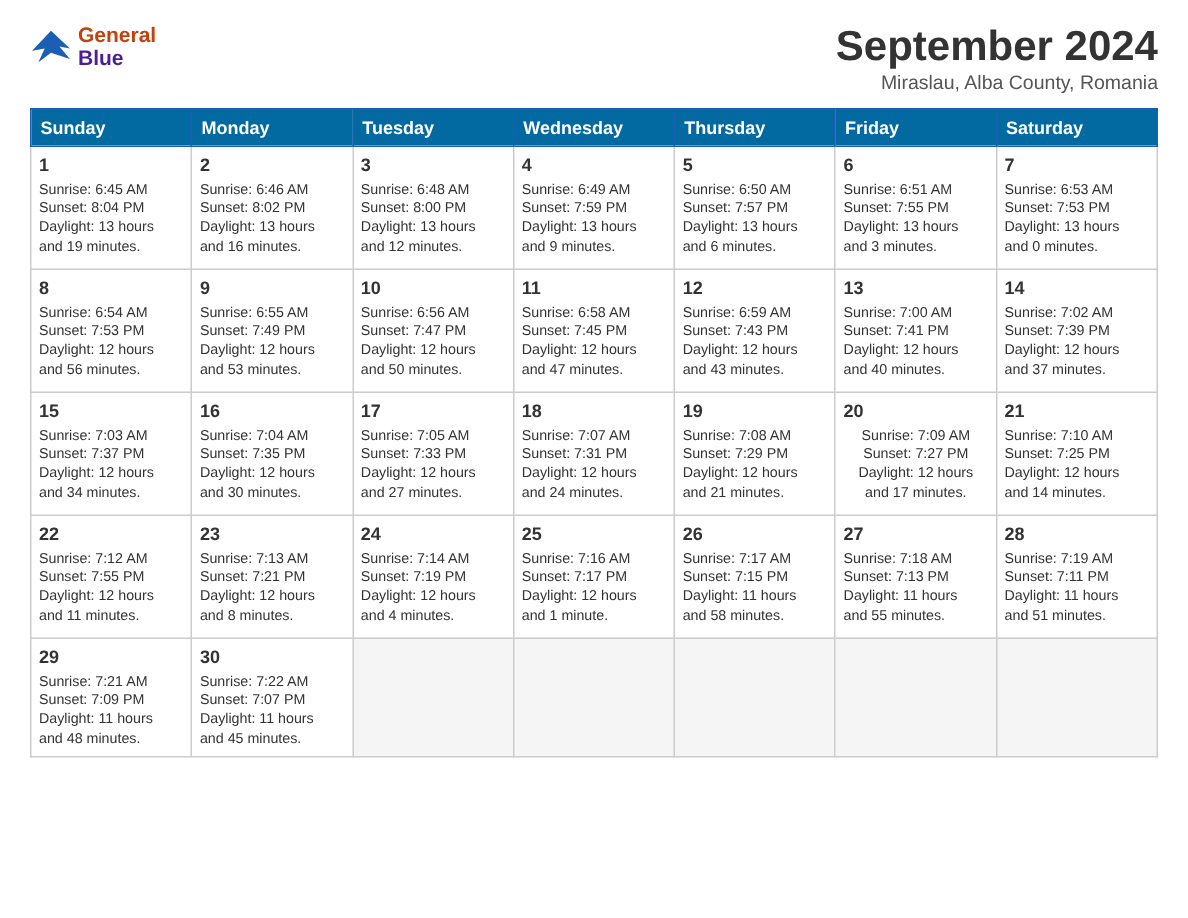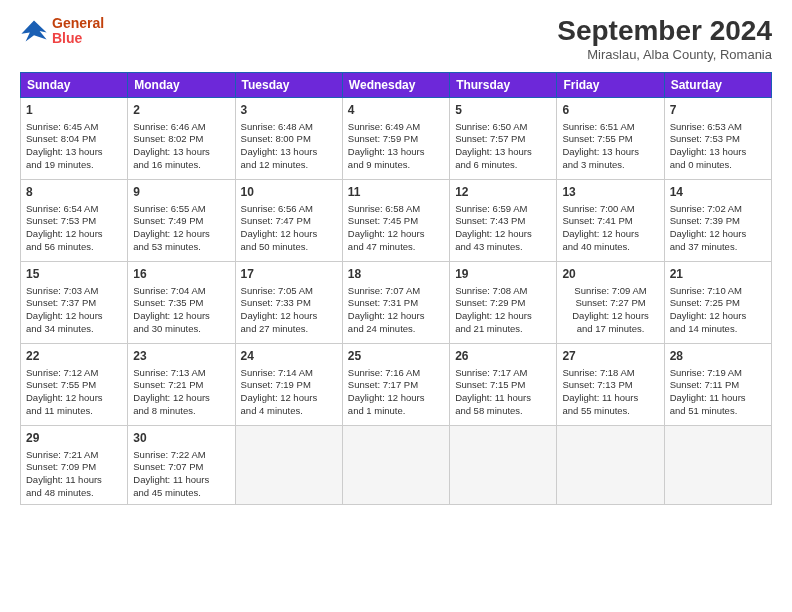--- a/index.html
+++ b/index.html
@@ -27,21 +27,21 @@
       display: flex;
       align-items: center;
       gap: 4px;
     }
     .logo-text {
       font-size: 14px;
       font-weight: bold;
       line-height: 1.1;
     }
     .logo-text .general { color: #c2410c; }
-    .logo-text .blue { color: #ef4444; }
+    .logo-text .blue { color: #4c1d95; }
     .logo-bird {
       width: 28px;
       height: 28px;
     }
     .title-block {
       text-align: right;
     }
     .month-title {
       font-size: 28px;
       font-weight: bold;
@@ -51,21 +51,21 @@
     .location {
       font-size: 13px;
       color: #555;
     }
     .calendar {
       width: 100%;
       border-collapse: collapse;
       table-layout: fixed;
     }
     .calendar th {
-      background-color: #6d28d9;
+      background-color: #0369a1;
       color: #fff;
       text-align: left;
       padding: 5px 6px;
       font-size: 12px;
       font-weight: bold;
       border: 1px solid #1a5fb4;
     }
     .calendar td {
       border: 1px solid #ccc;
       vertical-align: top;

